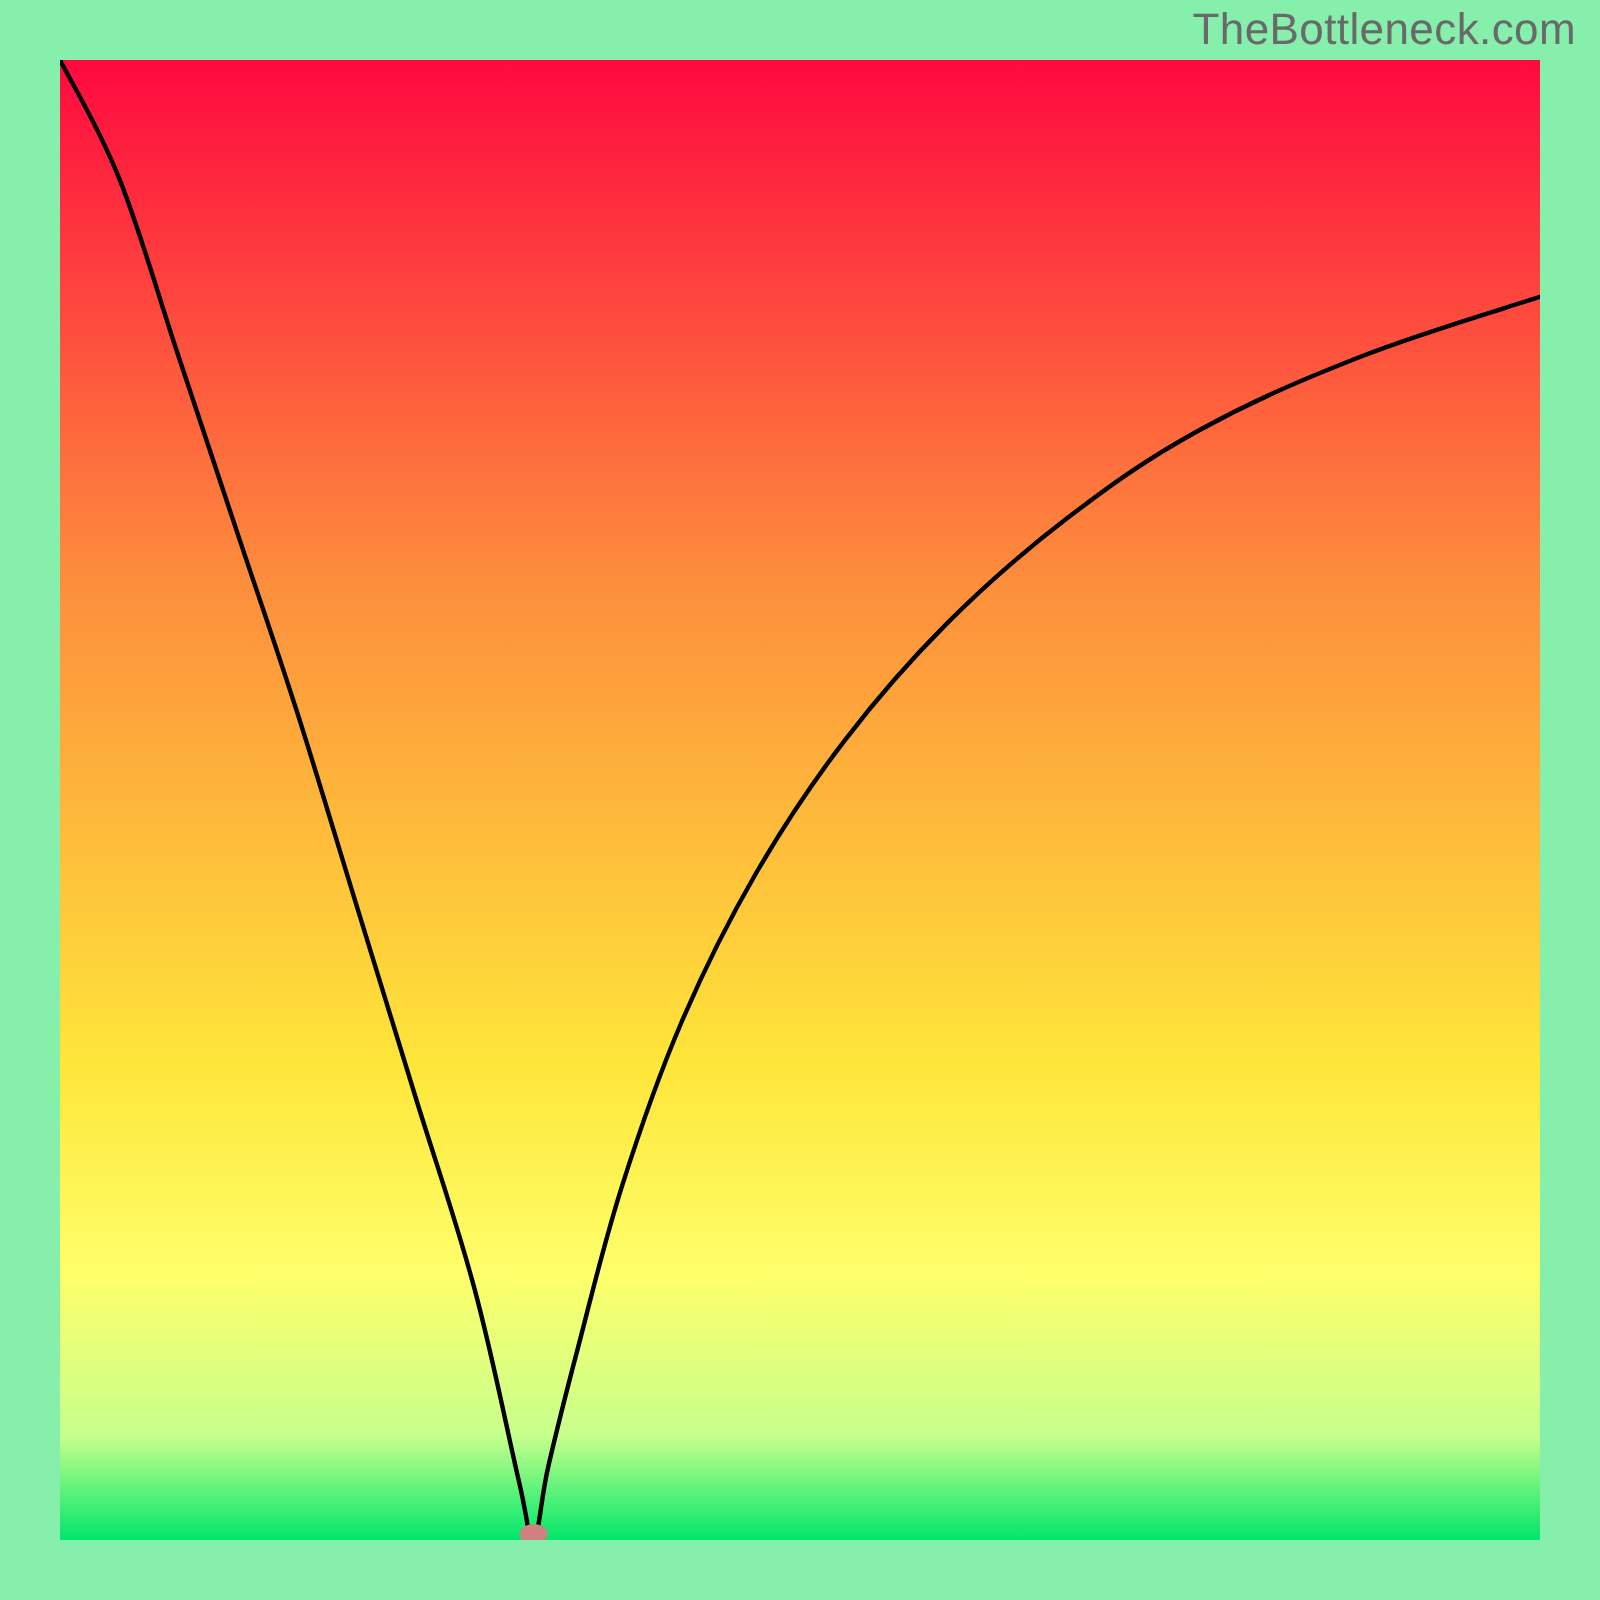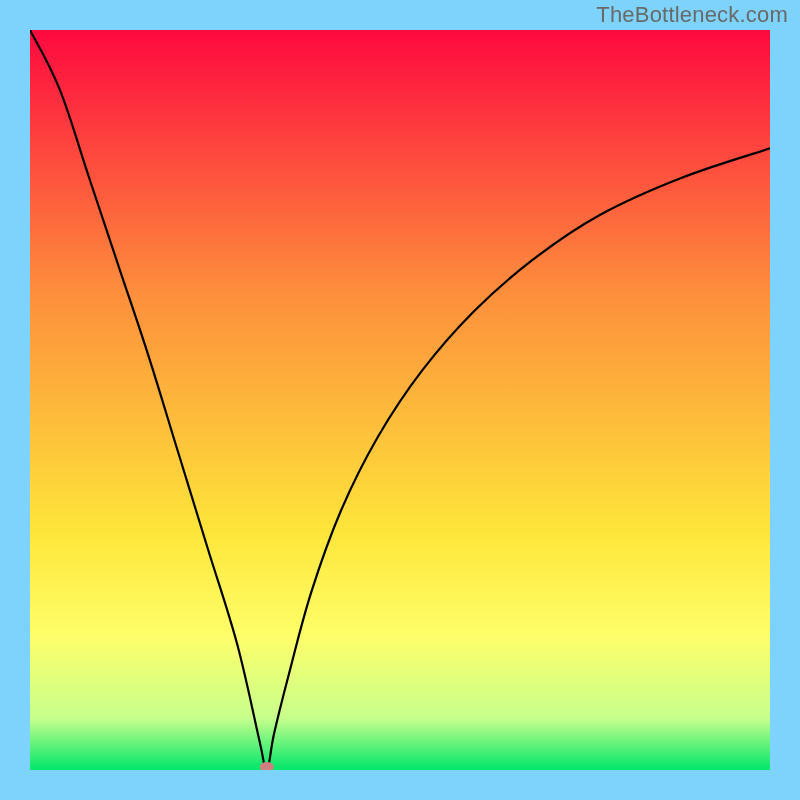--- a/index.html
+++ b/index.html
@@ -7,21 +7,21 @@
     padding: 0;
     width: 800px;
     height: 800px;
     background: #000;
     overflow: hidden;
   }
   .frame {
     position: relative;
     width: 800px;
     height: 800px;
-    background: #7dd3fc;
+    background: #86efac;
   }
   .attribution {
     position: absolute;
     top: 2px;
     right: 12px;
     font-family: Arial, Helvetica, sans-serif;
     font-size: 22px;
     font-weight: 500;
     color: #696969;
     letter-spacing: 0.2px;

